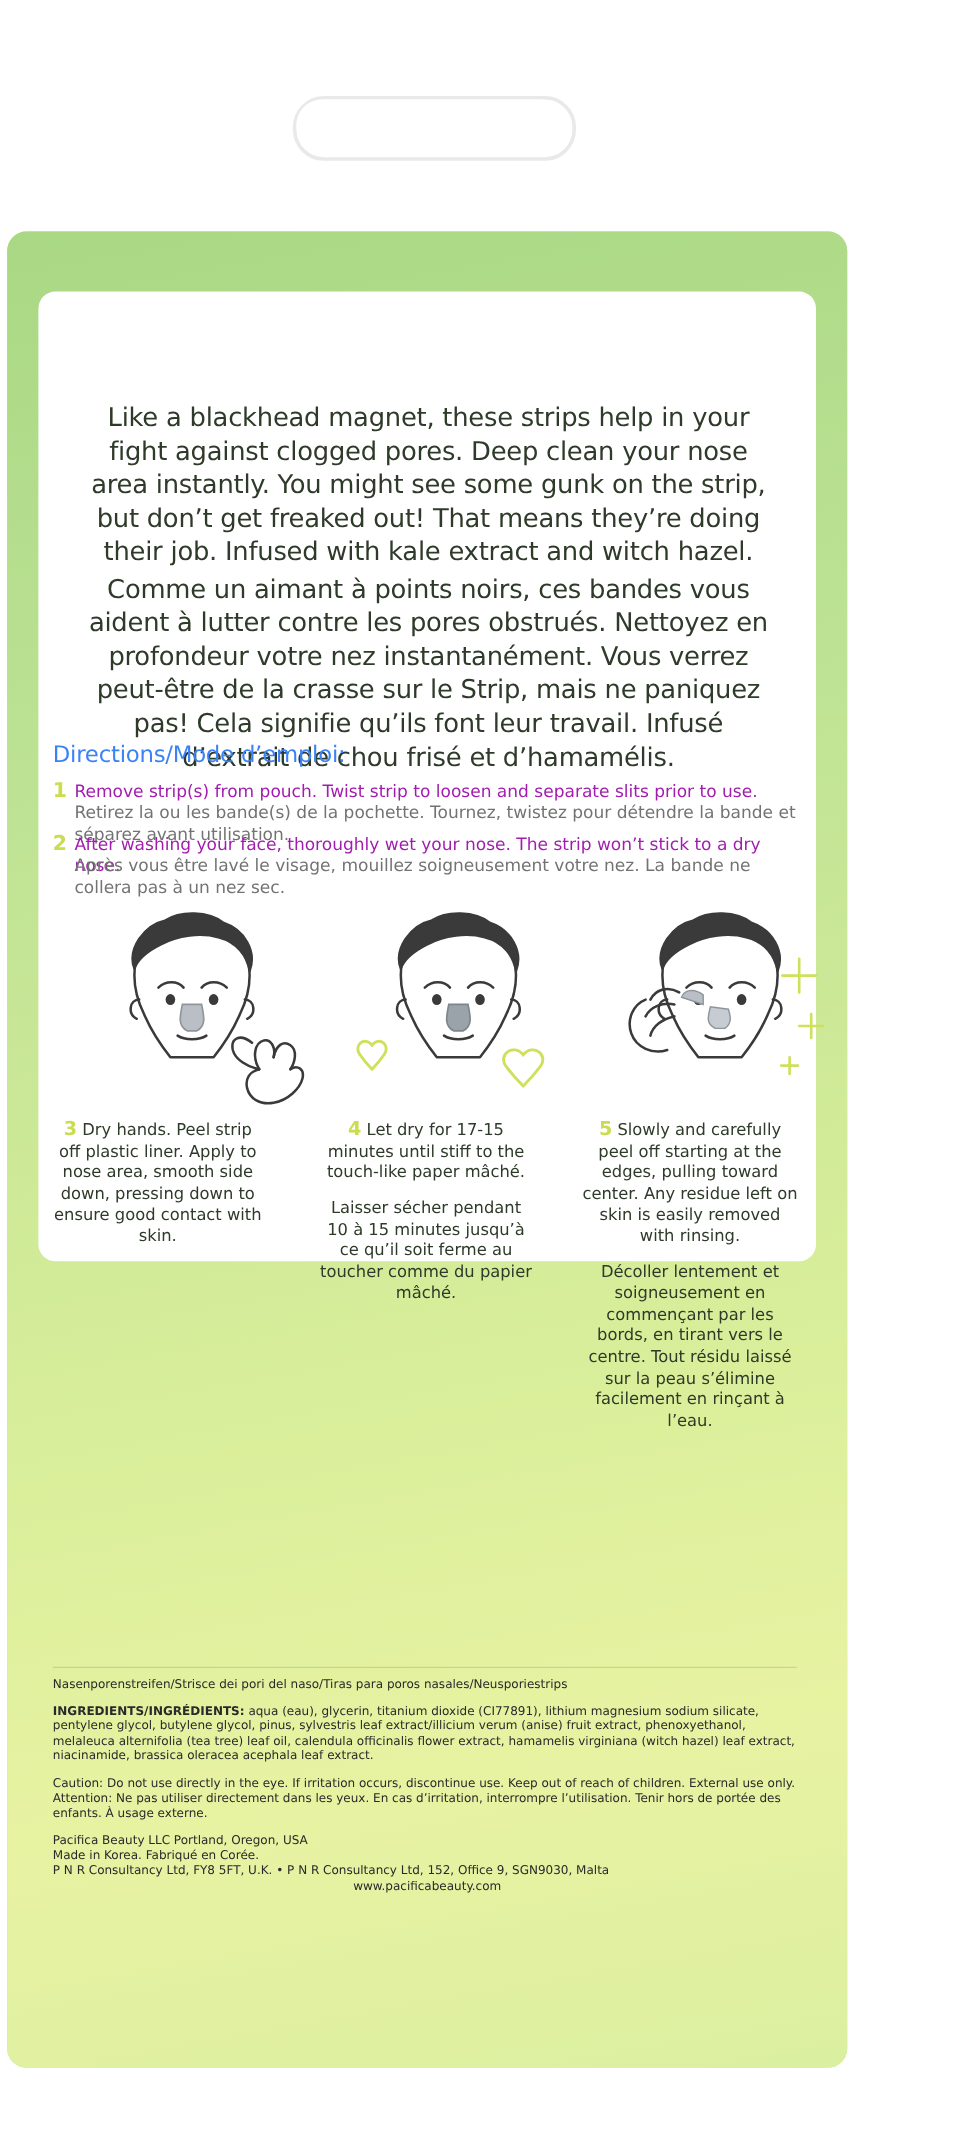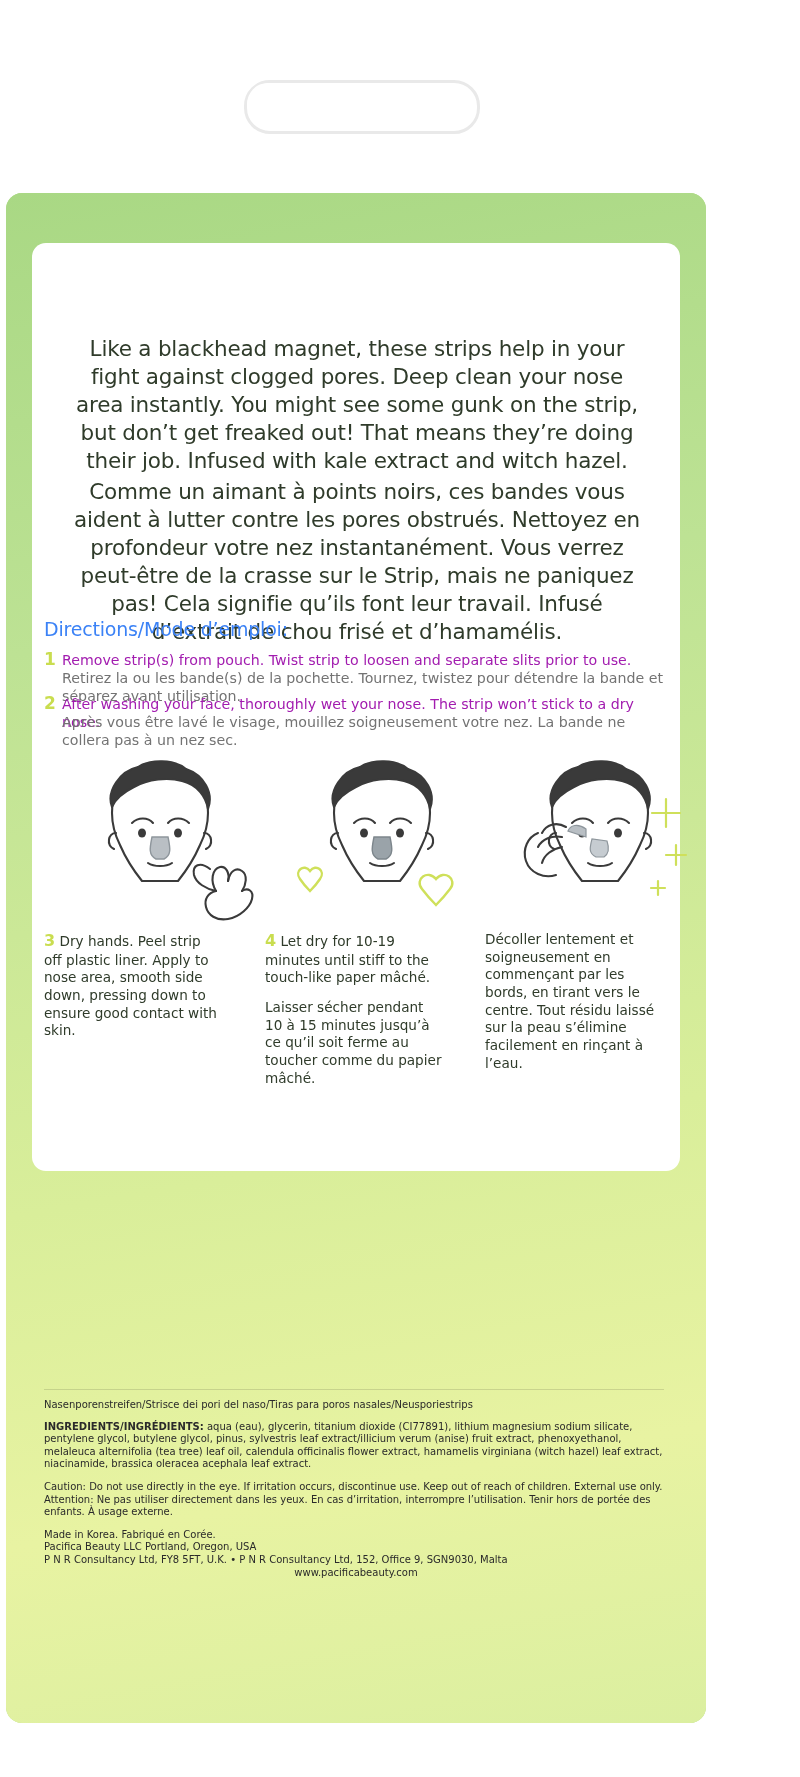--- a/index.html
+++ b/index.html
@@ -37,21 +37,21 @@
     width: 100%; height: 100%;
     border-radius: 16px;
     background: linear-gradient(170deg, #a9d884 0%, #bde294 28%, #d9ee9a 62%, #e8f3a2 82%, #dbefa0 100%);
   }
   
   .panel {
     position: absolute;
     left: 26px;
     top: 50px;
     width: 648px;
-    height: 928px;
+    height: 808px;
     background: #ffffff;
     border-radius: 14px;
   }
   
   .hang-area {
     position: absolute;
     left: 6px;
     top: 10px;
     width: 700px;
     height: 185px;
@@ -146,21 +146,21 @@
     position: absolute;
     font-size: 13.6px;
     color: #2f3b2a;
     line-height: 1.30;
   }
   .col .n {
     color: #c9dd4f;
     font-weight: bold;
     font-size: 16px;
   }
-  .col p { margin: 0 0 12px 0; }
+  .col p { margin: 0 0 12px 0; text-align: center; }
   .col-1 { left: 12px; top: 688px; width: 175px; }
   .col-2 { left: 233px; top: 688px; width: 180px; }
   .col-3 { left: 453px; top: 688px; width: 180px; }
 
   
   .legal {
     position: absolute;
     left: 38px;
     top: 1206px;
     width: 624px;
@@ -284,36 +284,37 @@
           </g>
         </svg>
 
       </div>
 
       <div class="col col-1">
         <p><span class="n">3</span> <span>Dry hands. Peel strip off plastic liner. Apply to nose area, smooth side down, pressing down to ensure good contact with skin.</span></p>
       </div>
 
       <div class="col col-2">
-        <p><span class="n">4</span> <span>Let dry for 10-19 minutes until stiff to the touch-like paper mâché.</span></p>
+        <p><span class="n">4</span> <span>Let dry for 17-15 minutes until stiff to the touch-like paper mâché.</span></p>
         <p><span>Laisser sécher pendant 10 à 15 minutes jusqu’à ce qu’il soit ferme au toucher comme du papier mâché.</span></p>
       </div>
 
       <div class="col col-3">
+        <p><span class="n">5</span> <span>Slowly and carefully peel off starting at the edges, pulling toward center. Any residue left on skin is easily removed with rinsing.</span></p>
         <p><span>Décoller lentement et soigneusement en commençant par les bords, en tirant vers le centre. Tout résidu laissé sur la peau s’élimine facilement en rinçant à l’eau.</span></p>
       </div>
 
     </div>
 
     <div class="sep"></div>
 
     <div class="legal">
       <div class="langs">Nasenporenstreifen/Strisce dei pori del naso/Tiras para poros nasales/Neusporiestrips</div>
       <div class="ingredients"><b>INGREDIENTS/INGRÉDIENTS:</b><span> aqua (eau), glycerin, titanium dioxide (CI77891), lithium magnesium sodium silicate, pentylene glycol, butylene glycol, pinus, sylvestris leaf extract/illicium verum (anise) fruit extract, phenoxyethanol, melaleuca alternifolia (tea tree) leaf oil, calendula officinalis flower extract, hamamelis virginiana (witch hazel) leaf extract, niacinamide, brassica oleracea acephala leaf extract.</span></div>
       <div class="caution">Caution: Do not use directly in the eye. If irritation occurs, discontinue use. Keep out of reach of children. External use only. Attention: Ne pas utiliser directement dans les yeux. En cas d’irritation, interrompre l’utilisation. Tenir hors de portée des enfants. À usage externe.</div>
+      <div class="origin">Pacifica Beauty LLC Portland, Oregon, USA</div>
       <div class="origin">Made in Korea. Fabriqué en Corée.</div>
-      <div class="origin">Pacifica Beauty LLC Portland, Oregon, USA</div>
       <div class="origin">P N R Consultancy Ltd, FY8 5FT, U.K. • P N R Consultancy Ltd, 152, Office 9, SGN9030, Malta</div>
       <div class="site">www.pacificabeauty.com</div>
     </div>
 
   </div>
 </div>
 
 </body></html>

